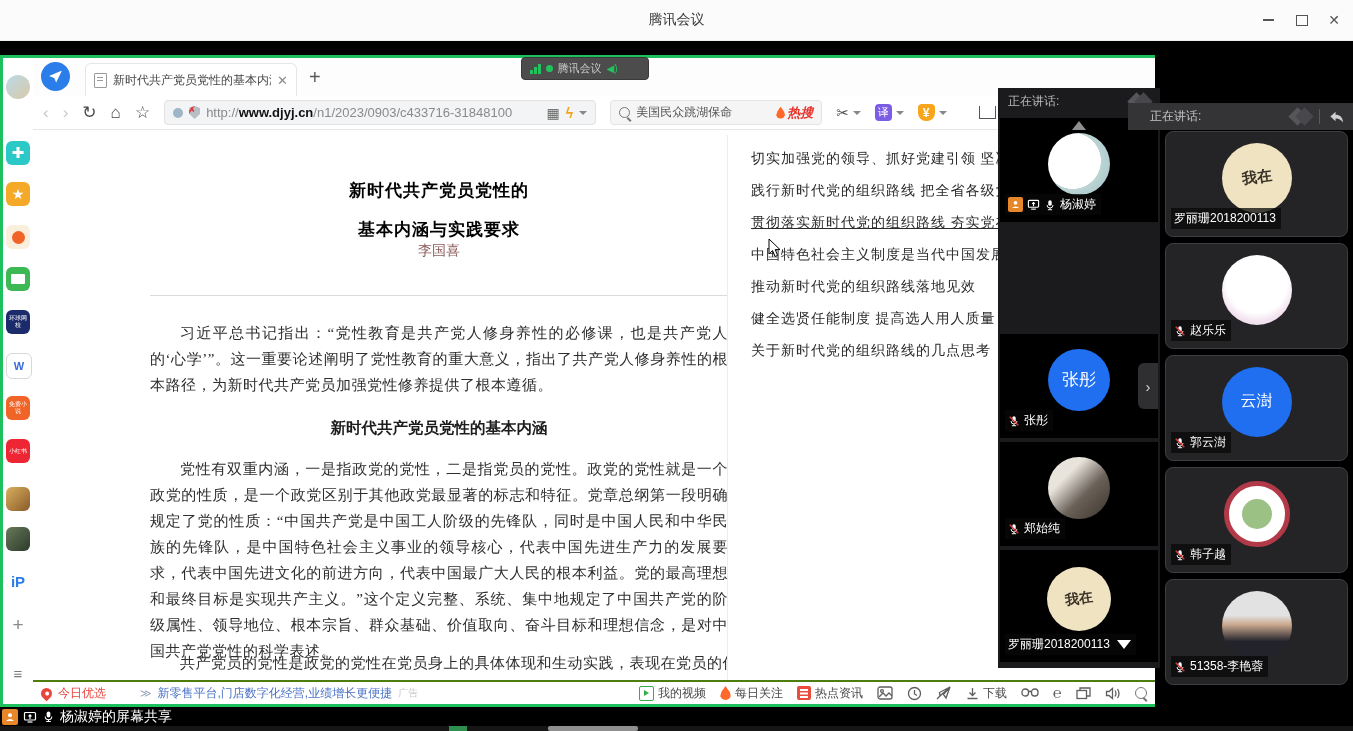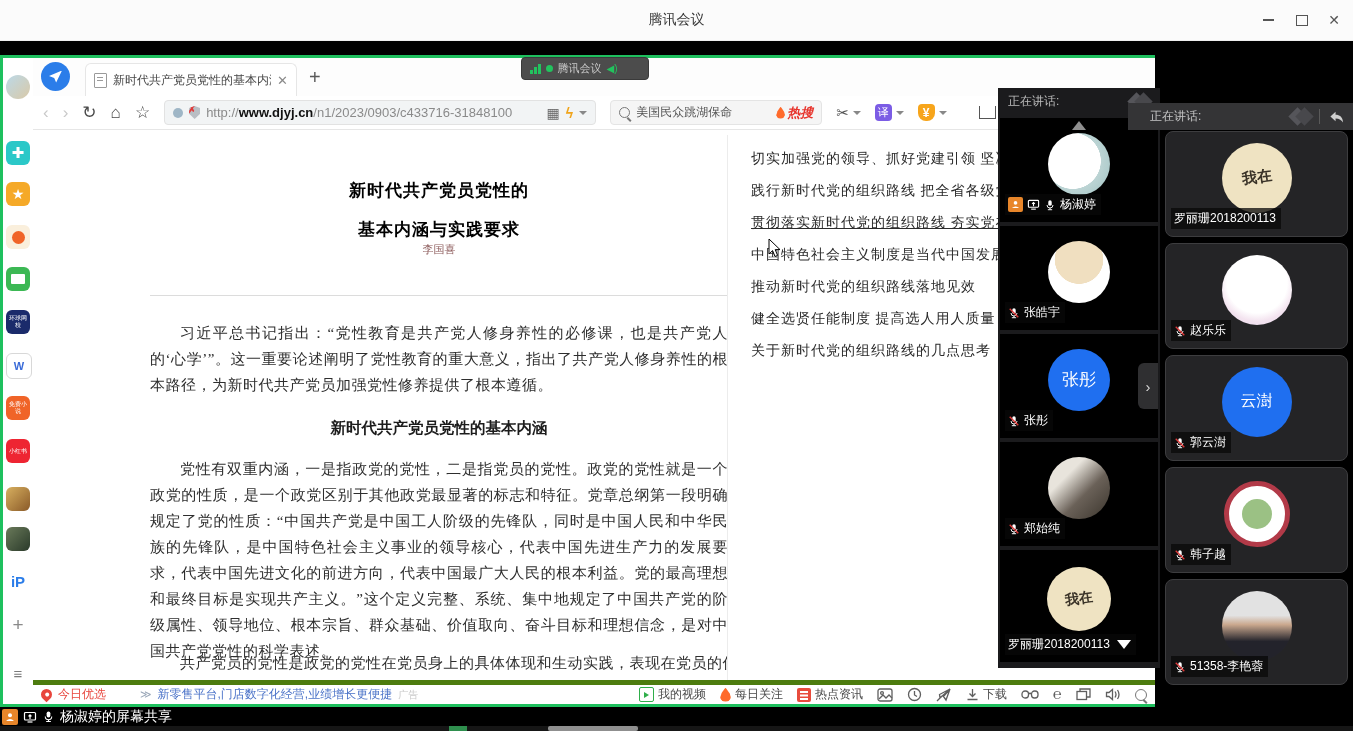--- a/index.html
+++ b/index.html
@@ -60,32 +60,32 @@
   .scis{font-size:15px;color:#555;}
   .trbox{width:17px;height:17px;background:#7b5ce5;border-radius:4px;color:#fff;font-size:11px;display:flex;align-items:center;justify-content:center;}
   .ybox{width:17px;height:17px;background:#f7a51b;border-radius:4px 4px 8px 8px;color:#fff;font-size:12px;font-weight:bold;display:flex;align-items:center;justify-content:center;}
   .tshirt{width:15px;height:12px;background:transparent;border:1.4px solid #555;border-top:none;position:relative;margin-left:18px;}
   .brctl{display:flex;align-items:center;gap:22px;margin-left:6px;color:#444;}
   
   .content{left:30px;top:72px;width:1122px;height:550px;background:#fff;overflow:hidden;}
   .vdiv{position:absolute;left:694px;top:5px;width:1px;height:545px;background:#ececec;}
   .article{position:absolute;left:117px;top:0;width:578px;color:#2e2e2e;font-family:"Liberation Serif","DejaVu Serif",serif;}
   .atitle{position:absolute;left:0;top:12px;width:100%;text-align:center;font-size:17px;line-height:39px;font-weight:bold;color:#000000;letter-spacing:1px;font-family:"Liberation Sans",sans-serif;margin-top:29px;}
-  .aauthor{position:absolute;left:0;top:112px;width:100%;text-align:center;font-size:11px;color:#8c5b5b;}
+  .aauthor{position:absolute;left:0;top:112px;width:100%;text-align:center;font-size:14px;color:#8c5b5b;}
   .ahr{position:absolute;left:0;top:165px;width:100%;border-top:1px solid #dcdcdc;}
   .apara{position:absolute;left:0;width:100%;font-size:15px;line-height:26px;text-align:justify;text-indent:2em;letter-spacing:.5px;}
   .p1{top:190px;}
   .ahead{position:absolute;left:0;top:288px;width:100%;text-align:center;font-size:15.5px;font-weight:bold;color:#1c1c1c;}
   .p2{top:326px;}
   .p3{top:520px;white-space:nowrap;overflow:hidden;}
   .links{position:absolute;left:718px;top:20px;width:300px;}
   .lnk{height:32px;font-size:14px;color:#2b2b2b;font-family:"Liberation Serif","DejaVu Serif",serif;letter-spacing:1px;white-space:nowrap;overflow:hidden;width:282px;}
   .lnk.ul{text-decoration:underline;}
   
-  .statusbar{left:30px;top:622px;width:1122px;height:24px;background:#fff;border-top:5px solid #4d7c0f;display:flex;align-items:center;padding:0 8px;box-sizing:border-box;font-size:12px;gap:6px;}
+  .statusbar{left:30px;top:622px;width:1122px;height:24px;background:#fff;border-top:2px solid #4d7c0f;display:flex;align-items:center;padding:0 8px;box-sizing:border-box;font-size:12px;gap:6px;}
   .pin{width:11px;height:11px;border-radius:50% 50% 50% 0;transform:rotate(-45deg);background:#e8453c;position:relative;}
   .pin:after{content:"";position:absolute;left:3.5px;top:3.5px;width:4px;height:4px;border-radius:50%;background:#fff;}
   .red{color:#e8453c;}
   .chev2{color:#9aa7b8;font-size:11px;margin-left:28px;}
   .adlink{color:#4a72c8;}
   .adtag{color:#c9c9c9;font-size:10px;}
   .sbright{margin-left:auto;display:flex;align-items:center;gap:14px;color:#4a4a4a;justify-content:space-between;}
   .grp{display:flex;align-items:center;gap:4px;}
   .playic{width:13px;height:13px;border:1.4px solid #2fae4a;border-radius:2px;display:flex;align-items:center;justify-content:center;}
   .playic i{width:0;height:0;border-left:5px solid #2fae4a;border-top:3.5px solid transparent;border-bottom:3.5px solid transparent;}
@@ -336,32 +336,20 @@
           <path d="M4.5 12 H9.5" stroke="#fff" stroke-width="1.2"></path>
         </svg>
       <svg width="12" height="12" viewBox="0 0 14 14">
           <rect x="5" y="1.5" width="4" height="6.5" rx="2" fill="#fff"></rect>
           <path d="M3.5 7a3.5 3.5 0 0 0 7 0" stroke="#fff" fill="none" stroke-width="1.1"></path>
           <path d="M7 10.5 V12.5 M4.5 12.5 H9.5" stroke="#fff" stroke-width="1.1"></path>
         </svg>
       <span>杨淑婷</span>
     </div>
   </div>
-  <div class="tile" style="top:138px;">
-    <div class="av" style="width:62px;height:62px;background:radial-gradient(circle at 50% 30%,#f0dfc0 45%,#ffffff 46%);"></div>
-    <div class="vlabel">
-      <svg width="12" height="12" viewBox="0 0 14 14">
-          <rect x="5" y="1.5" width="4" height="6.5" rx="2" fill="#fff"></rect>
-          <path d="M3.5 7a3.5 3.5 0 0 0 7 0" stroke="#fff" fill="none" stroke-width="1.1"></path>
-          <path d="M7 10.5 V12.5 M4.5 12.5 H9.5" stroke="#fff" stroke-width="1.1"></path>
-          <path d="M2 2 L12 12" stroke="#e03a3a" stroke-width="1.6"></path>
-        </svg>
-      <span>张皓宇</span>
-    </div>
-  </div>
   <div class="tile" style="top:246px;">
     <div class="av blueav" style="width:62px;height:62px;font-size:17px;">
         <span>张彤</span>
       </div>
     <div class="vlabel">
       <svg width="12" height="12" viewBox="0 0 14 14">
           <rect x="5" y="1.5" width="4" height="6.5" rx="2" fill="#fff"></rect>
           <path d="M3.5 7a3.5 3.5 0 0 0 7 0" stroke="#fff" fill="none" stroke-width="1.1"></path>
           <path d="M7 10.5 V12.5 M4.5 12.5 H9.5" stroke="#fff" stroke-width="1.1"></path>
           <path d="M2 2 L12 12" stroke="#e03a3a" stroke-width="1.6"></path>

